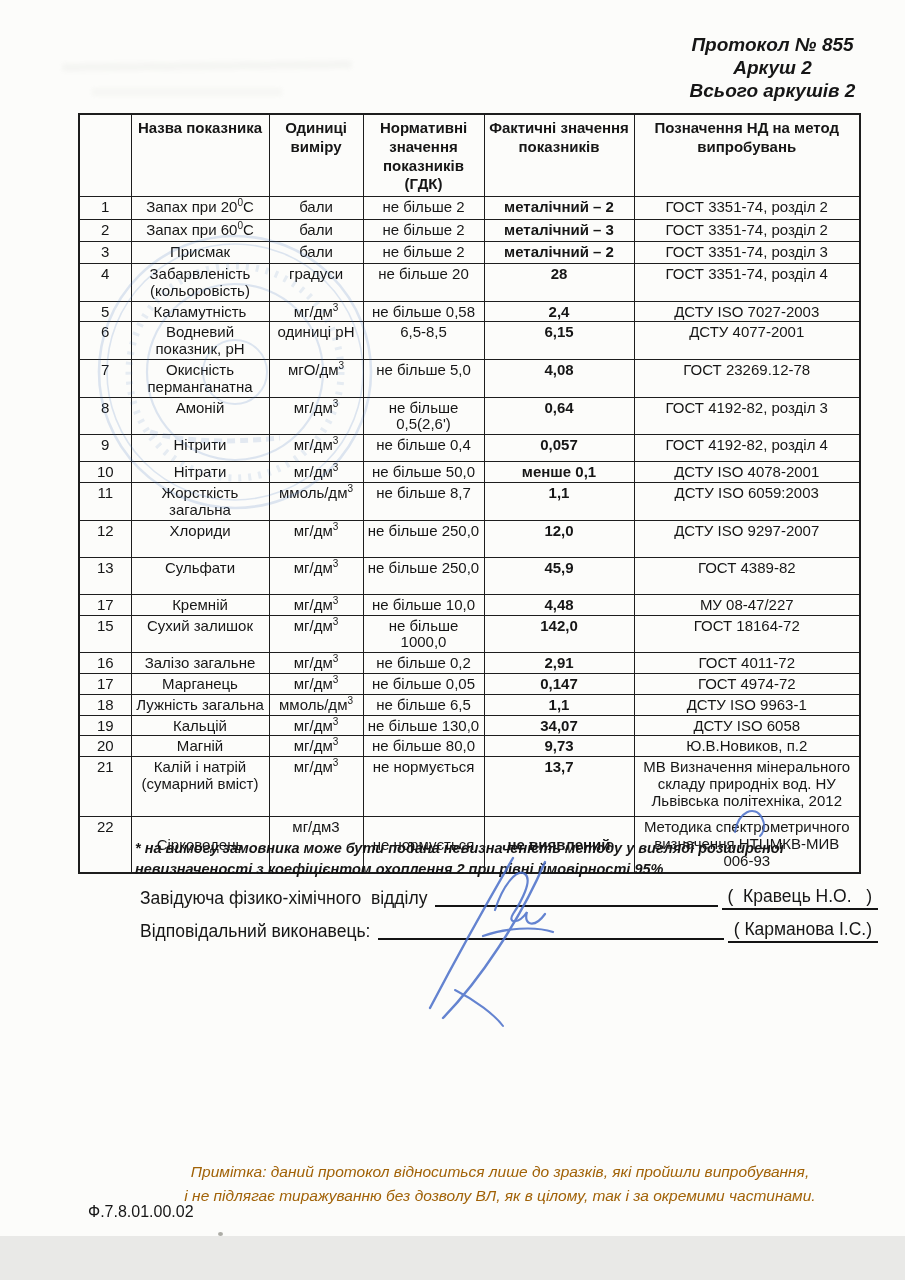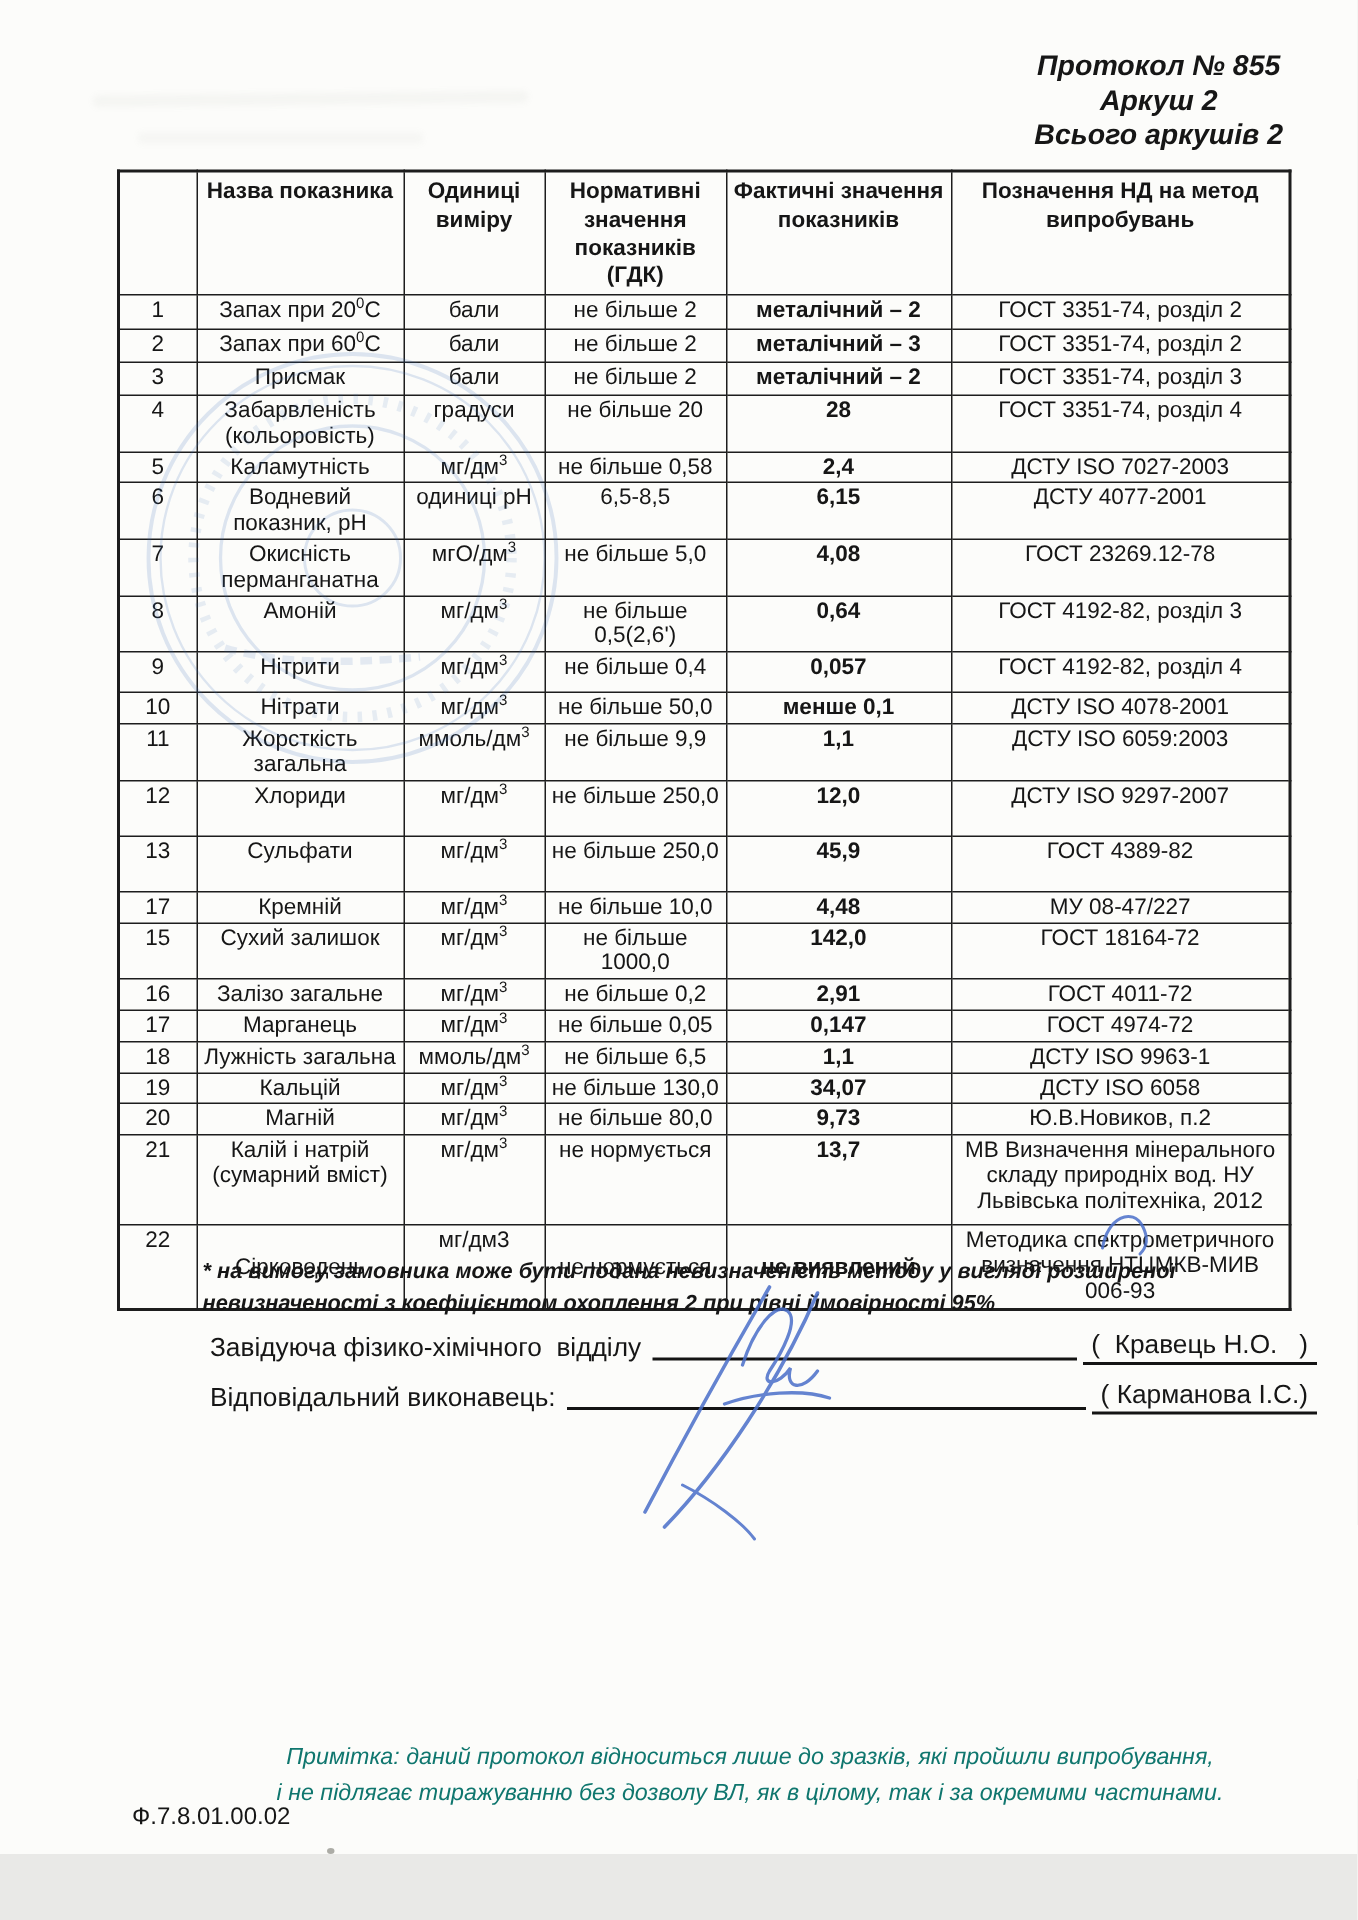--- a/index.html
+++ b/index.html
@@ -42,21 +42,21 @@
 
   
   .sigs{position:absolute;left:140px;top:884px;width:738px;font-size:17.5px;}
   .sig-row{display:flex;align-items:flex-end;margin-bottom:7px;}
   .sig-label{white-space:pre;padding-bottom:1px;}
   .sig-line{flex:1;border-bottom:2px solid #141414;margin:0 4px 3px 8px;height:1.2em;}
   .sig-name{white-space:pre;border-bottom:2px solid #141414;padding:0 6px 1px;}
 
   
   .note{position:absolute;left:130px;top:1160px;width:740px;text-align:center;
-        font-style:italic;font-size:15.5px;line-height:1.55;color:#0f766e;}
+        font-style:italic;font-size:15.5px;line-height:1.55;color:#a16207;}
   .form-code{position:absolute;left:88px;top:1203px;font-size:16px;}
 
   
   .ink{position:absolute;left:0;top:0;pointer-events:none;}
   .bleed{position:absolute;background:#9aa095;filter:blur(2px);border-radius:3px;}
   .speck{position:absolute;border-radius:50%;}
   .scan-line{position:absolute;left:0;top:1264px;width:905px;height:3px;
     background:linear-gradient(to right,#15150f 0%,#3a3a30 8%,#6e6e64 25%,#8c8c84 60%,#9a9a92 100%);}
   .scan-blob{position:absolute;left:0;top:1261px;width:240px;height:7px;
     background:radial-gradient(ellipse at 28% 50%,rgba(12,12,6,.95),rgba(12,12,6,0) 72%);}
@@ -187,21 +187,21 @@
           <td><span>мг/дм</span><sup>3</sup></td>
           <td>не більше 50,0</td>
           <td>менше 0,1</td>
           <td>ДСТУ ISO 4078-2001</td>
         </tr>
 
         <tr>
           <td>11</td>
           <td><span>Жорсткість загальна</span><sup></sup><span></span></td>
           <td><span>ммоль/дм</span><sup>3</sup></td>
-          <td>не більше 9,9</td>
+          <td>не більше 8,7</td>
           <td>1,1</td>
           <td>ДСТУ ISO 6059:2003</td>
         </tr>
 
         <tr>
           <td>12</td>
           <td><span>Хлориди</span><sup></sup><span></span></td>
           <td><span>мг/дм</span><sup>3</sup></td>
           <td>не більше 250,0</td>
           <td>12,0</td>

